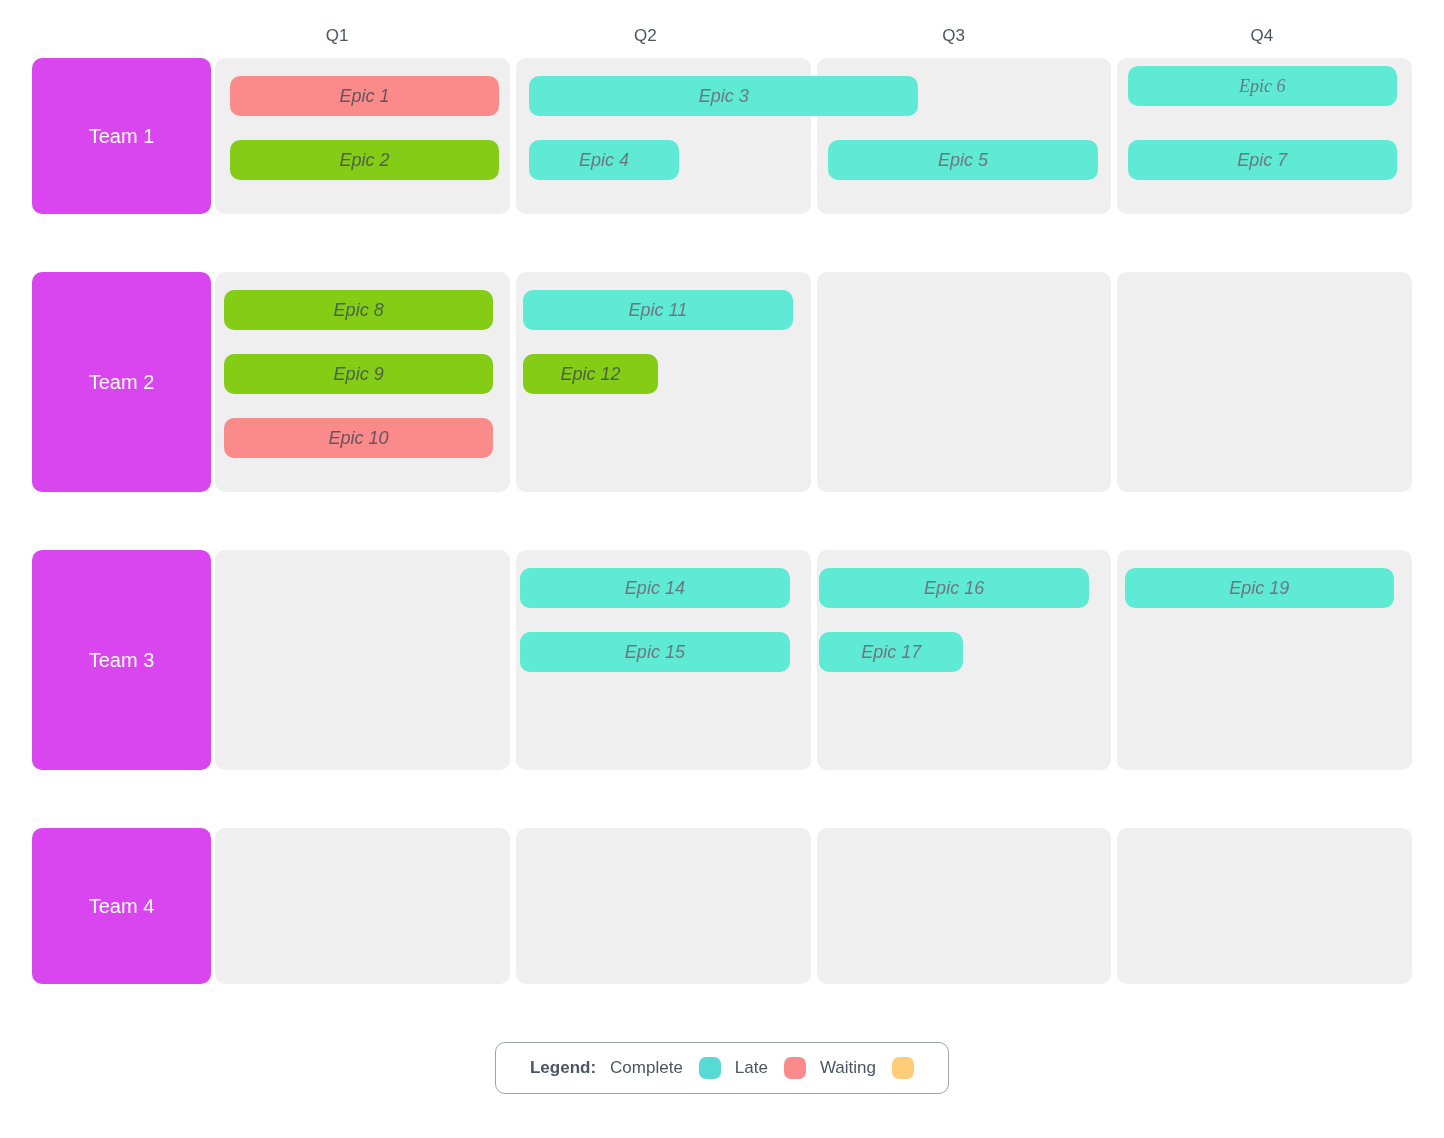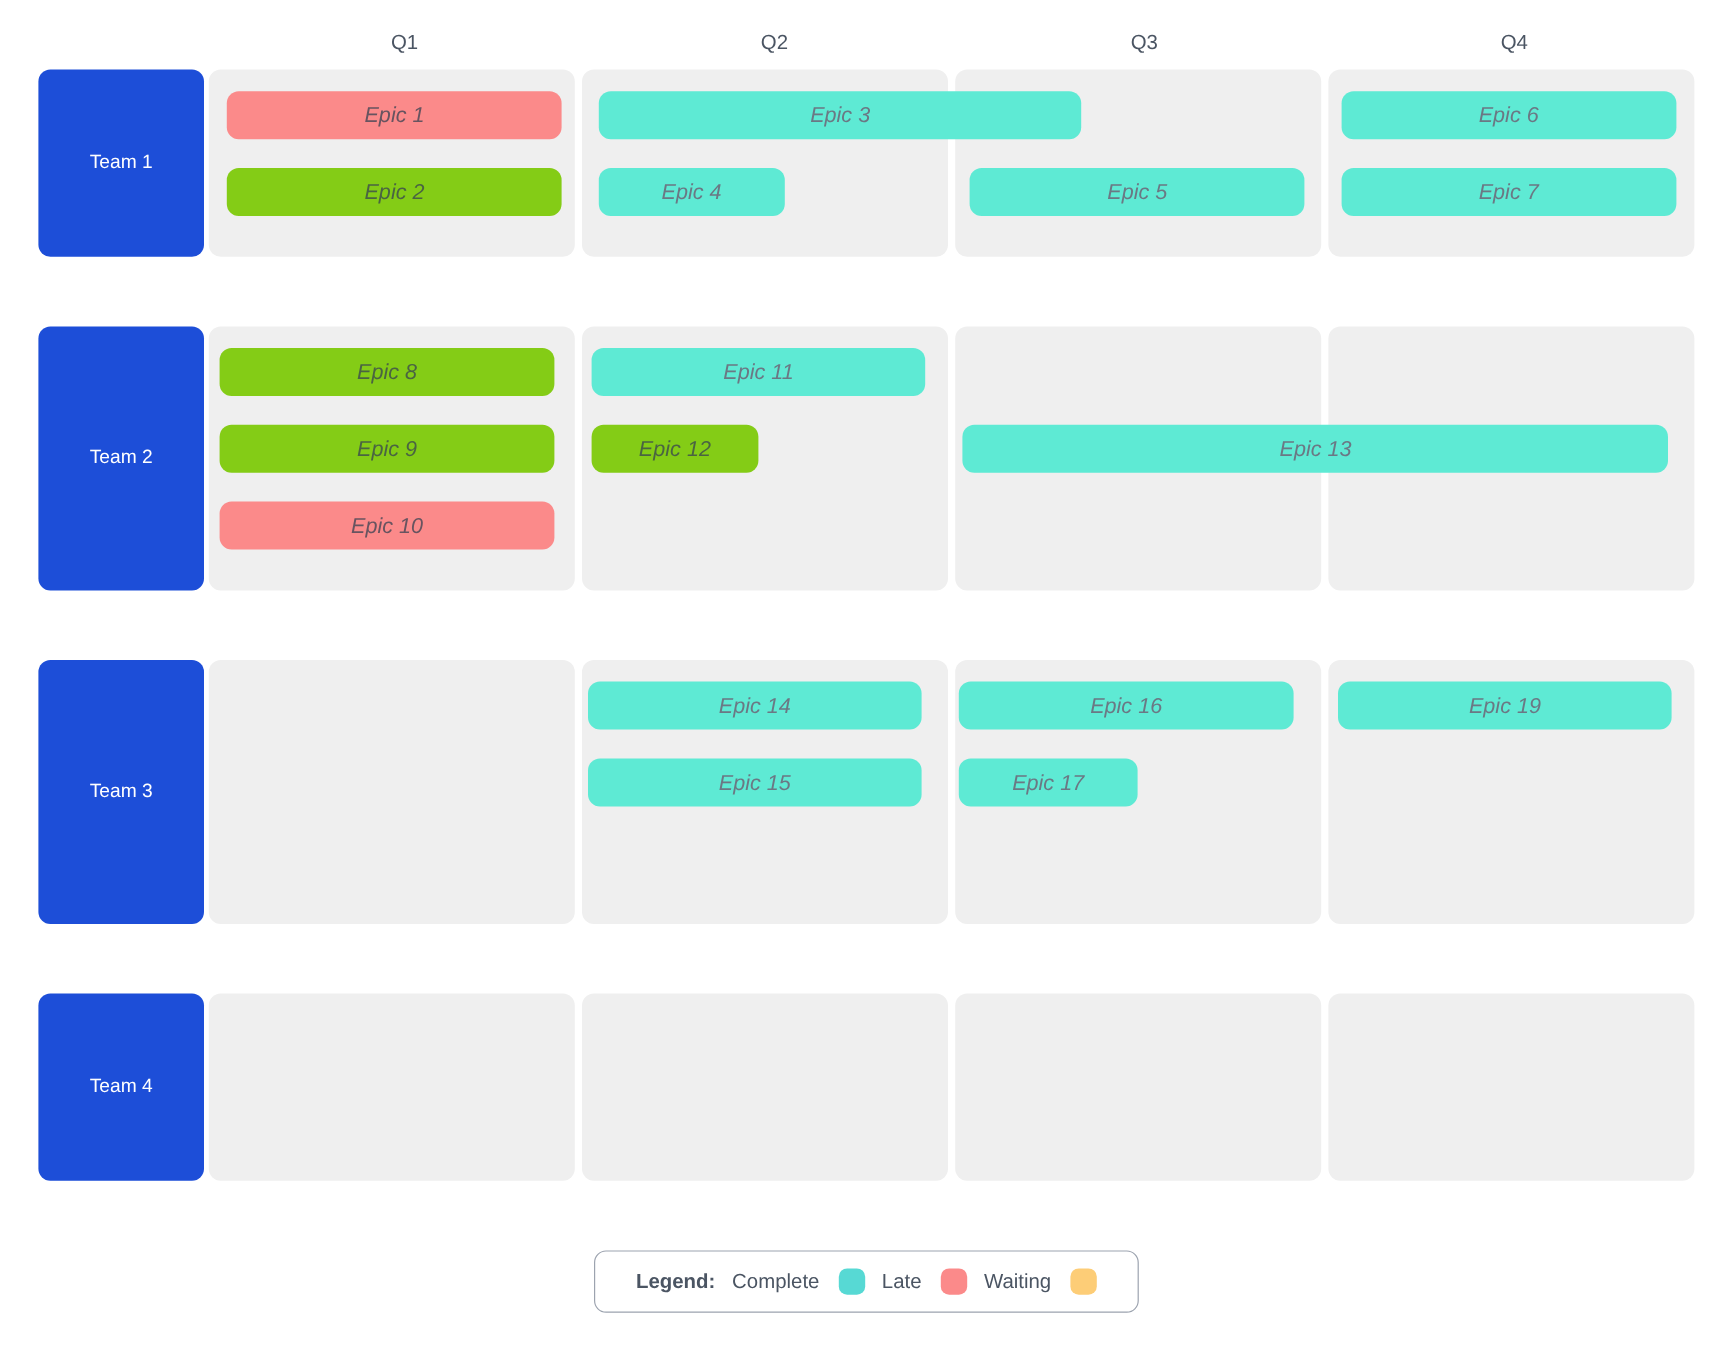--- a/index.html
+++ b/index.html
@@ -31,29 +31,29 @@
     color: #4b5563;
     padding: 6px 0;
   }
   .swimlane {
     display: flex;
     margin-bottom: 58px;
     min-height: 200px;
     position: relative;
   }
   .team-cell {
-    width: 138px;
+    width: 179px;
     flex-shrink: 0;
-    background: #1d4ed8;
+    background: #d946ef;
     color: #fff;
     border-radius: 10px;
     display: flex;
     align-items: center;
     justify-content: center;
-    font-size: 16px;
+    font-size: 20px;
     margin-right: 4px;
   }
   .lane-grid {
     flex: 1;
     display: flex;
     gap: 6px;
     position: relative;
   }
   .qcell {
     flex: 1;
@@ -125,39 +125,38 @@
         <div class="qcell"></div>
         <div class="qcell"></div>
         <div class="qcell"></div>
         <div class="qcell"></div>
         <div class="bars">
           <div class="epic late" style="left: 1.25%; width: 22.5%; top: 18px;">Epic 1</div>
           <div class="epic complete" style="left: 1.25%; width: 22.5%; top: 82px;">Epic 2</div>
           <div class="epic waiting" style="left: 26.25%; width: 32.5%; top: 18px;">Epic 3</div>
           <div class="epic waiting" style="left: 26.25%; width: 12.5%; top: 82px;">Epic 4</div>
           <div class="epic waiting" style="left: 51.25%; width: 22.5%; top: 82px;">Epic 5</div>
-          <div class="epic waiting" style="left: 76.25%; width: 22.5%; top: 18px;">Epic 6</div>
+          <div class="epic waiting" style="left: 76.25%; width: 22.5%; top: 8px; font-family: Liberation Serif, serif;">Epic 6</div>
           <div class="epic waiting" style="left: 76.25%; width: 22.5%; top: 82px;">Epic 7</div>
         </div>
       </div>
     </div>
     <div class="swimlane" style="min-height: 220px;">
       <div class="team-cell">Team 2</div>
       <div class="lane-grid">
         <div class="qcell"></div>
         <div class="qcell"></div>
         <div class="qcell"></div>
         <div class="qcell"></div>
         <div class="bars">
           <div class="epic complete" style="left: 0.75%; width: 22.5%; top: 18px;">Epic 8</div>
           <div class="epic complete" style="left: 0.75%; width: 22.5%; top: 82px;">Epic 9</div>
           <div class="epic late" style="left: 0.75%; width: 22.5%; top: 146px;">Epic 10</div>
           <div class="epic waiting" style="left: 25.75%; width: 22.5%; top: 18px;">Epic 11</div>
           <div class="epic complete" style="left: 25.75%; width: 11.25%; top: 82px;">Epic 12</div>
-          <div class="epic waiting" style="left: 50.75%; width: 47.5%; top: 82px;">Epic 13</div>
         </div>
       </div>
     </div>
     <div class="swimlane" style="min-height: 220px;">
       <div class="team-cell">Team 3</div>
       <div class="lane-grid">
         <div class="qcell"></div>
         <div class="qcell"></div>
         <div class="qcell"></div>
         <div class="qcell"></div>

